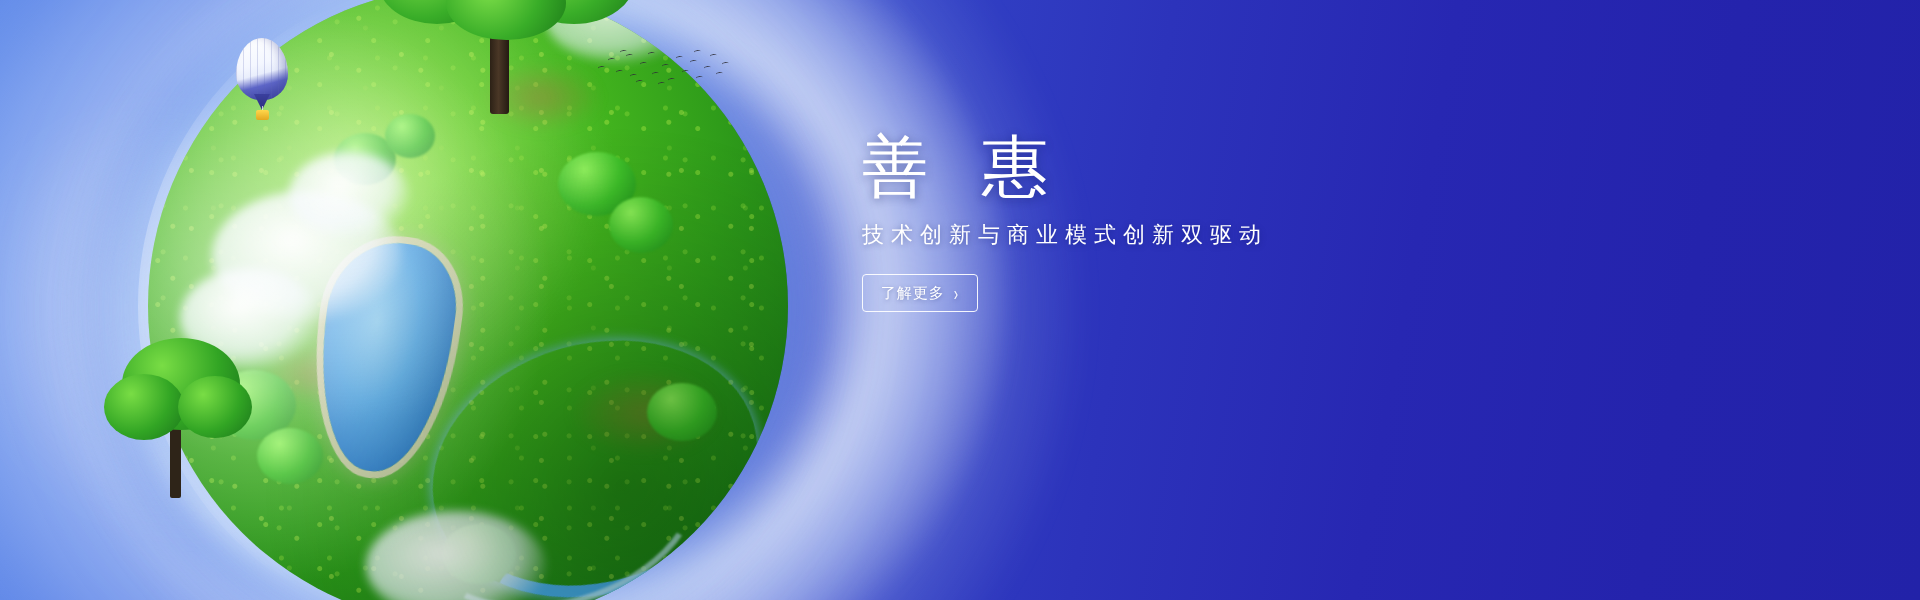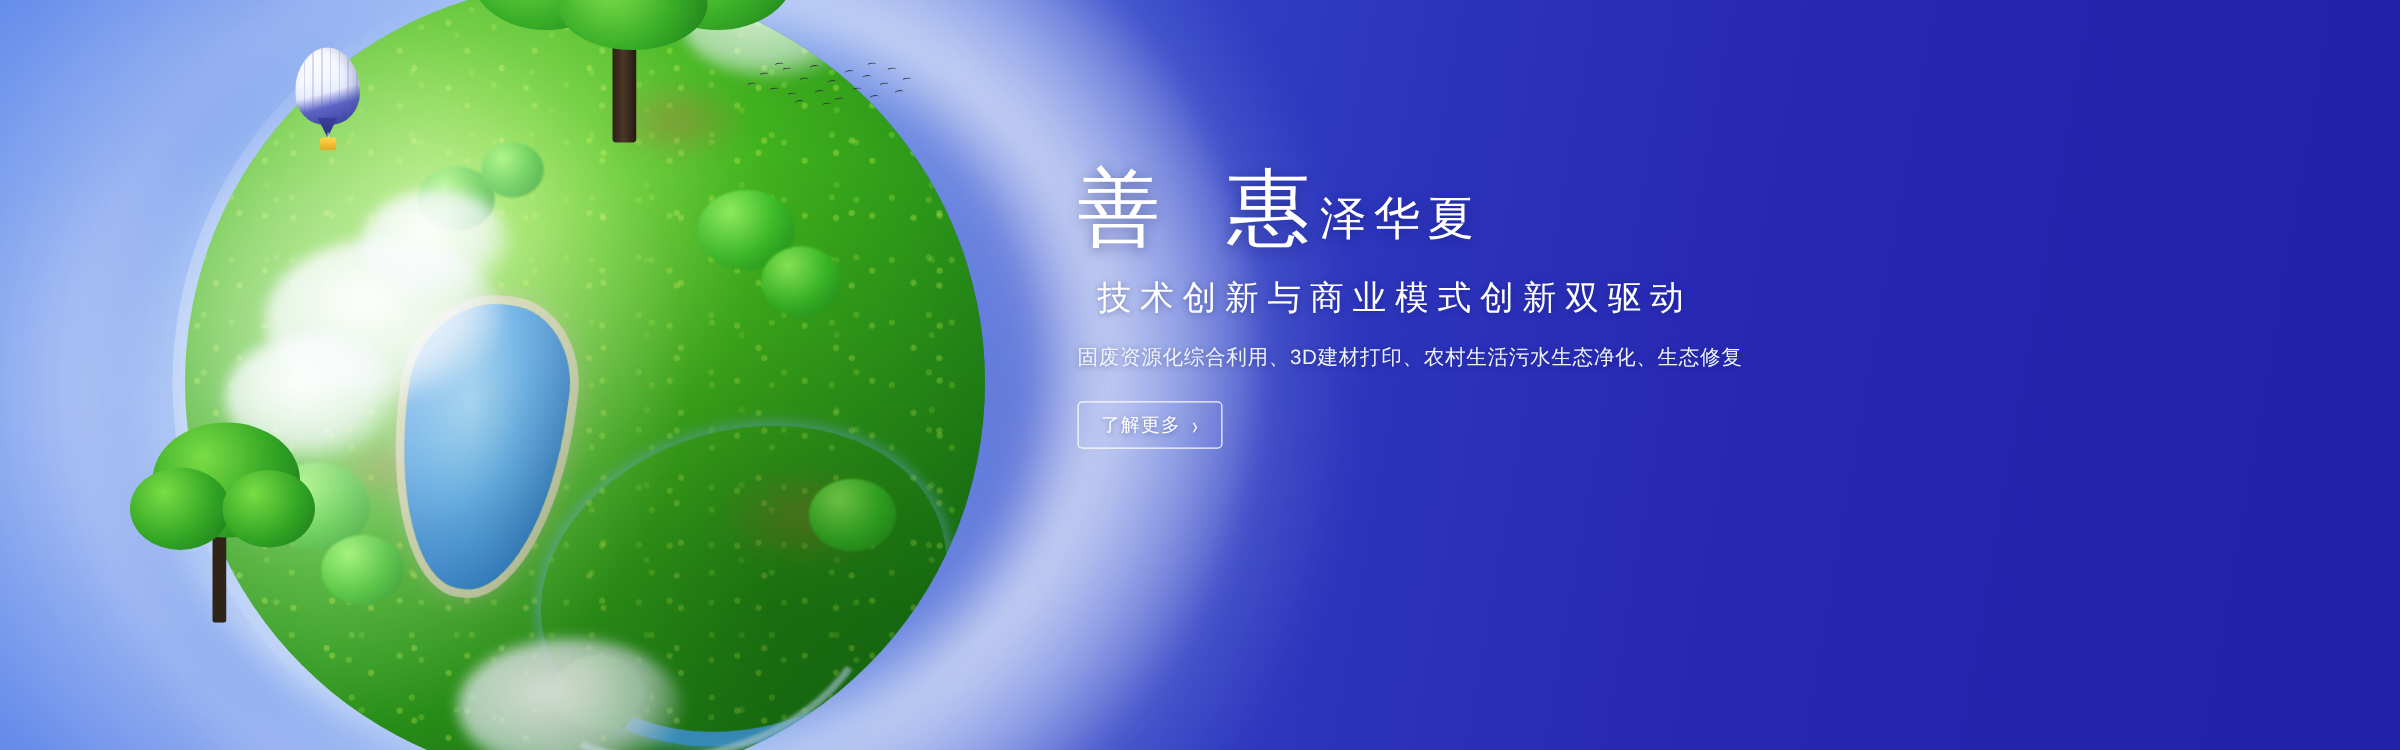--- a/index.html
+++ b/index.html
@@ -235,25 +235,24 @@
     font-family:"DejaVu Serif","Liberation Serif",serif;
     font-size:37px;line-height:1;font-weight:400;
     letter-spacing:6px;
     padding:0 0 5px 8px;
   }
   .hl-gap{width:54px;}
 
   .subtitle{
     margin-top:22px;
     color:#ffffff;
-    font-size:27px;
+    font-size:22px;
     letter-spacing:7px;
     white-space:nowrap;
     text-shadow:0 1px 6px rgba(10,20,90,.4);
-    margin-left:16px;
   }
   .desc{
     margin-top:19px;
     color:#f0f3ff;
     font-size:16.5px;
     letter-spacing:.5px;
     white-space:nowrap;
     text-shadow:0 1px 5px rgba(10,20,90,.4);
   }
   .cta{
@@ -373,26 +372,24 @@
       <b style="left: 24px; top: 2px;"></b>
       <b style="left: 98px; top: 2px;"></b>
     </div>
 
   <div class="content">
 
     <div class="headline">
       <span class="hl-big">善</span>
       <span class="hl-gap"></span>
       <span class="hl-big">惠</span>
-      <span class="hl-small">泽华夏</span>
     </div>
 
     <div class="subtitle">技术创新与商业模式创新双驱动</div>
 
-    <div class="desc">固废资源化综合利用、3D建材打印、农村生活污水生态净化、生态修复</div>
 
     <div class="cta">
       <span>了解更多</span>
       <span class="chev">›</span>
     </div>
 
   </div>
 </div>
 
 </body></html>

